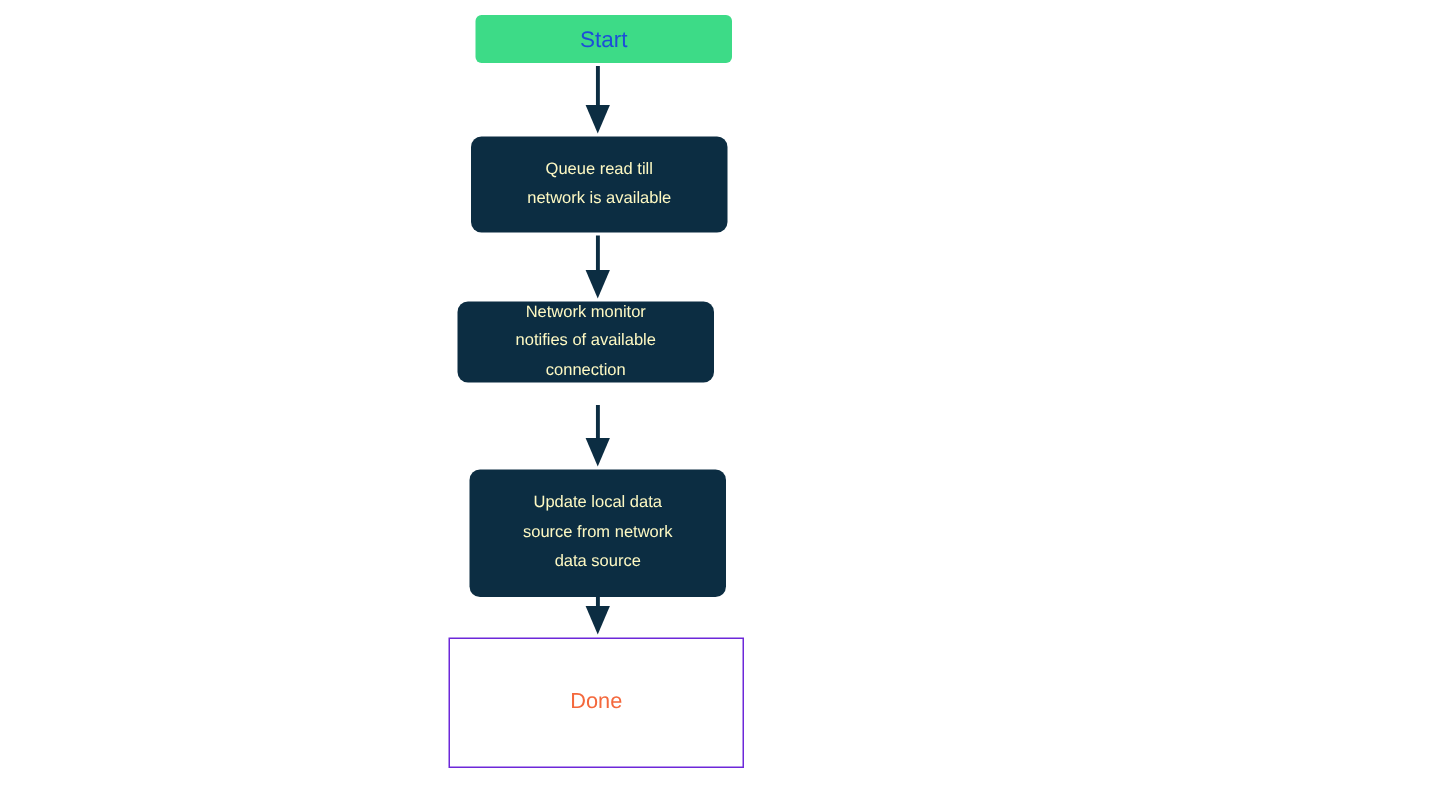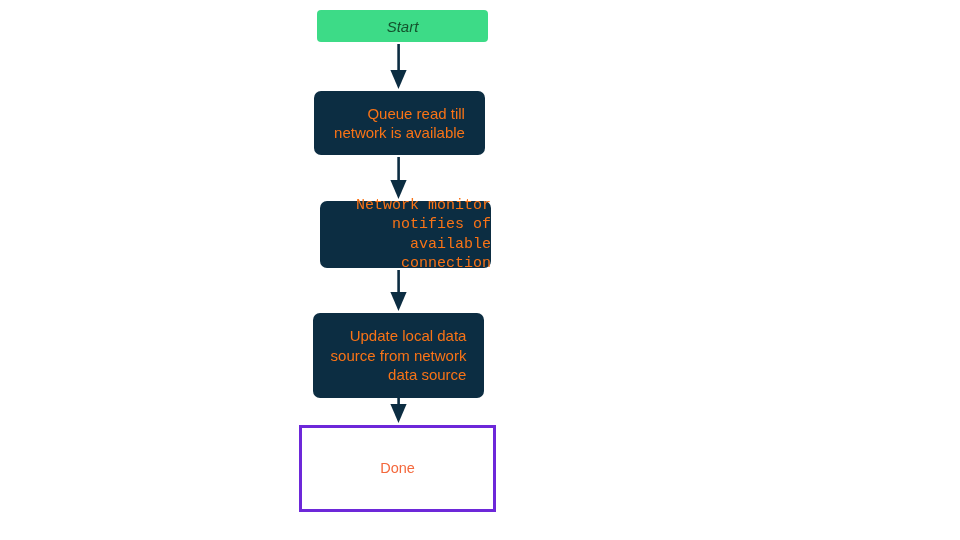--- a/index.html
+++ b/index.html
@@ -24,38 +24,36 @@
     box-sizing: border-box;
     display: flex;
     align-items: center;
     justify-content: center;
     text-align: center;
     font-family: "Liberation Sans", sans-serif;
     white-space: pre-line;
   }
   .node-start {
     background: #3DDB87;
-    color: #14532d;
+    color: #1d4ed8;
     border-radius: 4px;
     font-size: 15px;
     line-height: 19px;
-    font-style: italic;
   }
   .node-process {
     background: #0C2D42;
-    color: #f97316;
+    color: #fef9c3;
     border-radius: 7px;
-    font-size: 15px;
+    font-size: 11px;
     line-height: 19.5px;
-    text-align: right;
   }
   .node-terminal {
     background: #ffffff;
     color: #F4683C;
-    border: 3px solid #6d28d9;
+    border: 1px solid #6d28d9;
     border-radius: 0px;
     font-size: 14.5px;
     line-height: 19.5px;
   }
   .arrow {
     position: absolute;
   }
   .arrow svg {
     display: block;
     overflow: visible;
@@ -85,20 +83,20 @@
     </div>
     <div class="arrow" style="left: 388px; top: 382px; width: 22px; height: 41px;">
       <svg width="22" height="41" viewBox="0 0 22 41">
         <rect x="9.3" y="0" width="2.6" height="24" fill="#0C2D42"></rect>
         <polygon points="2.4,22 18.6,22 10.5,41" fill="#0C2D42"></polygon>
       </svg>
     </div>
     <div class="node node-start" style="left: 317px; top: 10px; width: 171px; height: 32px;"><span>Start</span></div>
     <div class="node node-process" style="left: 314px; top: 91px; width: 171px; height: 64px;"><span>Queue read till
 network is available</span></div>
-    <div class="node node-process" style="left: 320px; top: 201px; width: 171px; height: 67px; font-family: Liberation Mono, monospace;"><span>Network monitor
+    <div class="node node-process" style="left: 305px; top: 201px; width: 171px; height: 54px;"><span>Network monitor
 notifies of available
 connection</span></div>
     <div class="node node-process" style="left: 313px; top: 313px; width: 171px; height: 85px;"><span>Update local data
 source from network
 data source</span></div>
     <div class="node node-terminal" style="left: 299px; top: 425px; width: 197px; height: 87px;"><span>Done</span></div>
   </div>
 
 </body></html>

